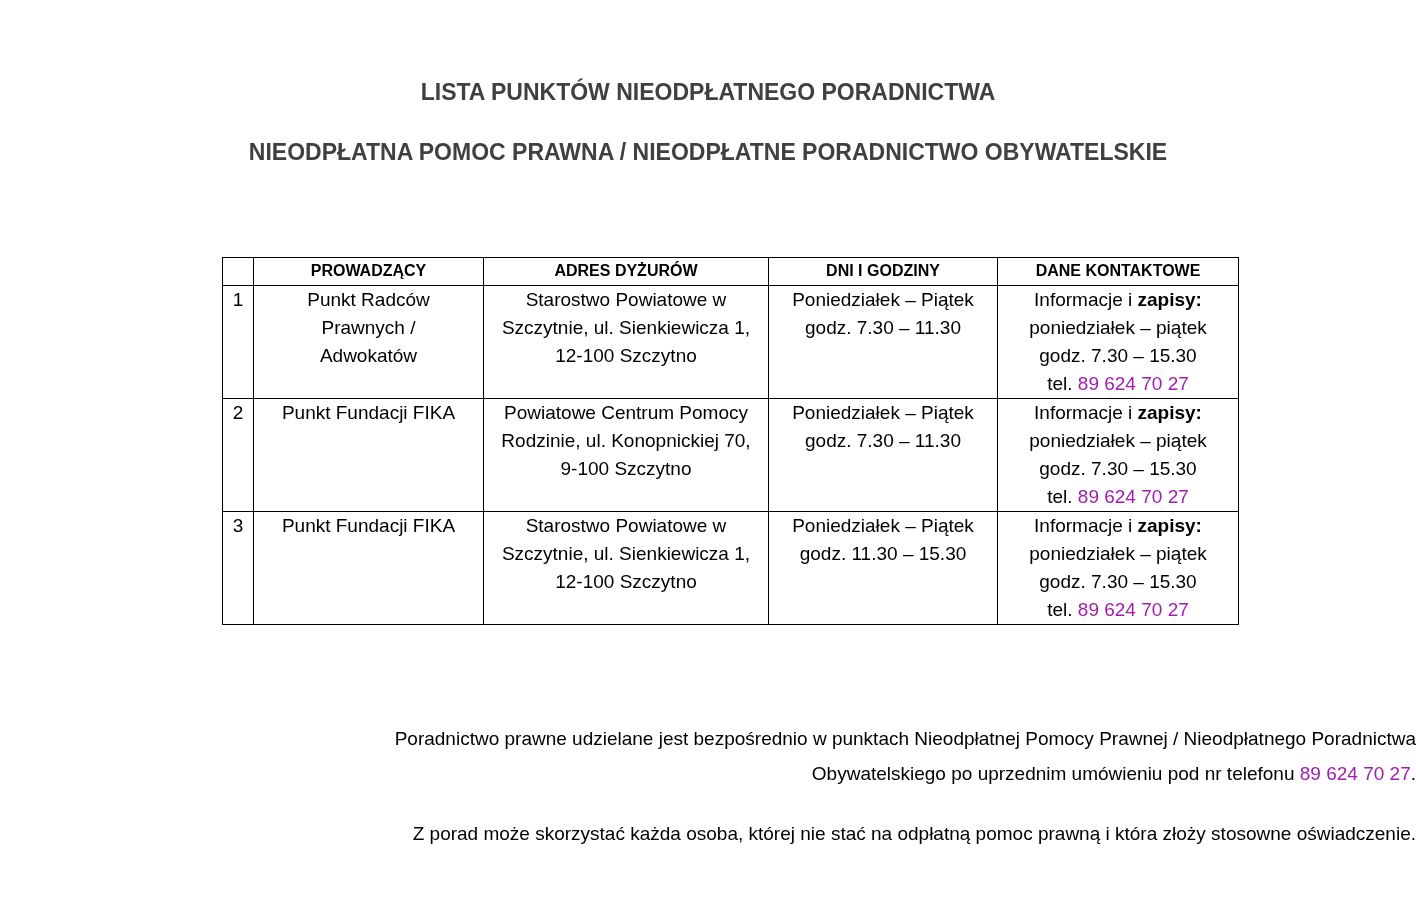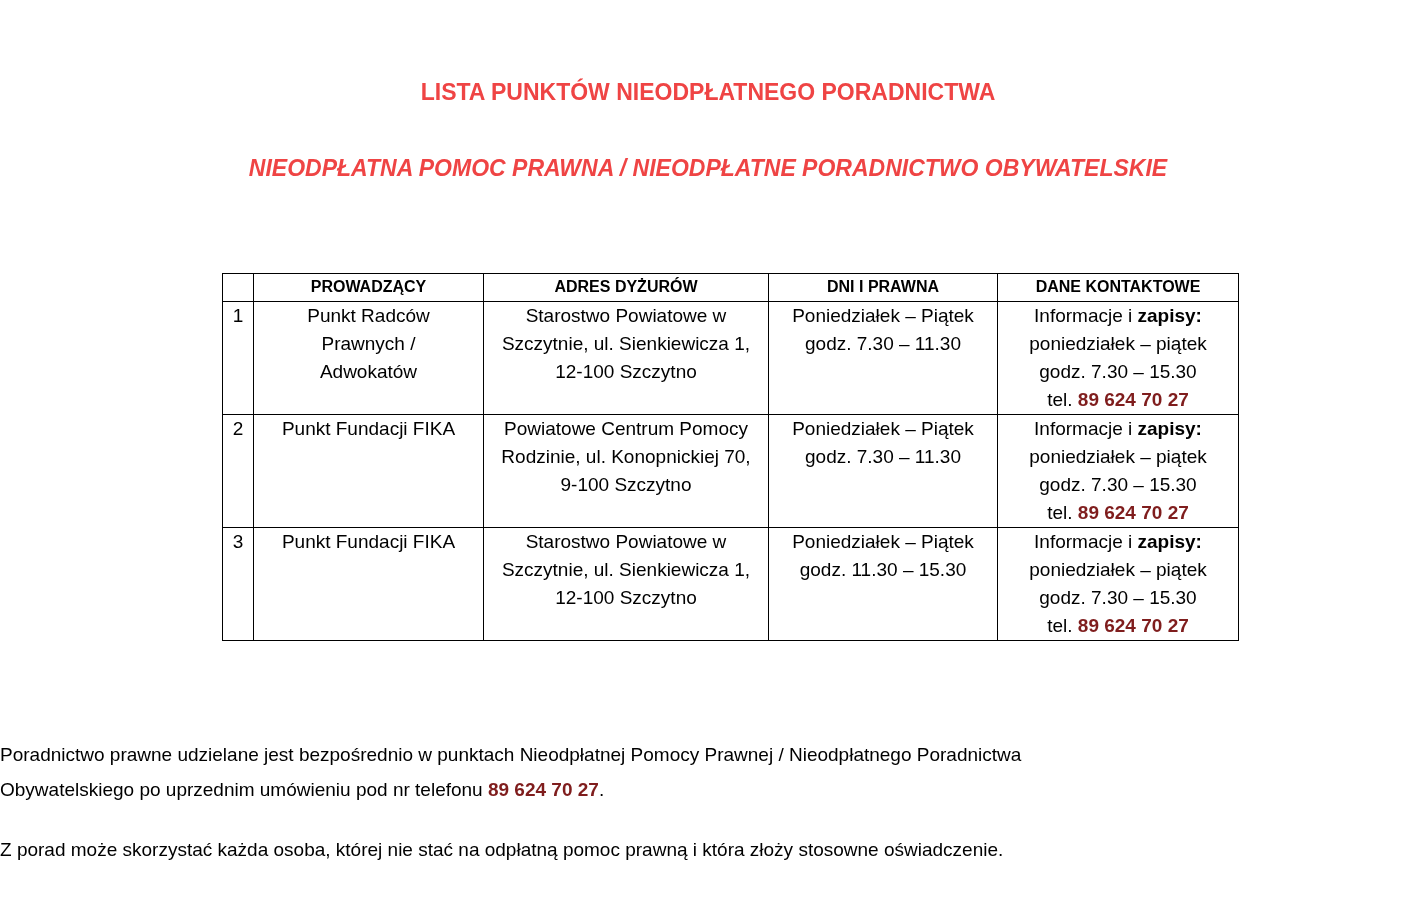--- a/index.html
+++ b/index.html
@@ -5,27 +5,27 @@
   * { margin: 0; padding: 0; box-sizing: border-box; }
   html, body {
     width: 1416px; height: 901px;
     background: #ffffff;
     font-family: "Liberation Sans", sans-serif;
     color: #000000;
     overflow: hidden;
   }
   .doc-title {
     text-align: center;
-    color: #ef4444;
+    color: #404040;
     font-weight: bold;
     font-size: 23px;
     line-height: 28px;
   }
   .doc-title.first { margin-top: 78px; }
-  .doc-title.second { margin-top: 48px; font-style: italic; }
+  .doc-title.second { margin-top: 32px; }
 
   table.points-table {
     border-collapse: collapse;
     table-layout: fixed;
     margin-left: 222px;
     margin-top: 91px;
   }
   .points-table th, .points-table td {
     border: 1px solid #000000;
     text-align: center;
@@ -39,25 +39,25 @@
     height: 28px;
     line-height: 26px;
     white-space: nowrap;
     overflow: hidden;
   }
   .points-table td {
     height: 112px;
     line-height: 28px;
   }
   .pre { white-space: pre-line; }
-  .phone { color: #7f1d1d; font-weight: bold; }
+  .phone { color: #a21caf; font-weight: normal; }
 
   .footer-block { margin-top: 96px; }
   .footer-par {
-    text-align: left;
+    text-align: right;
     font-size: 19px;
     line-height: 35px;
   }
   .footer-par.second { margin-top: 25px; }
 </style>
 </head>
 <body>
 
 <div class="doc-title first">LISTA PUNKTÓW NIEODPŁATNEGO PORADNICTWA</div>
 <div class="doc-title second">NIEODPŁATNA POMOC PRAWNA / NIEODPŁATNE PORADNICTWO OBYWATELSKIE</div>
@@ -68,21 +68,21 @@
     <col style="width:230px">
     <col style="width:285px">
     <col style="width:229px">
     <col style="width:241px">
   </colgroup>
   <thead>
     <tr>
       <th></th>
       <th>PROWADZĄCY</th>
       <th>ADRES DYŻURÓW</th>
-      <th>DNI I PRAWNA</th>
+      <th>DNI I GODZINY</th>
       <th>DANE KONTAKTOWE</th>
     </tr>
   </thead>
   <tbody>
     <tr>
       <td>1</td>
       <td class="pre">Punkt Radców
 Prawnych /
 Adwokatów</td>
       <td class="pre">Starostwo Powiatowe w

